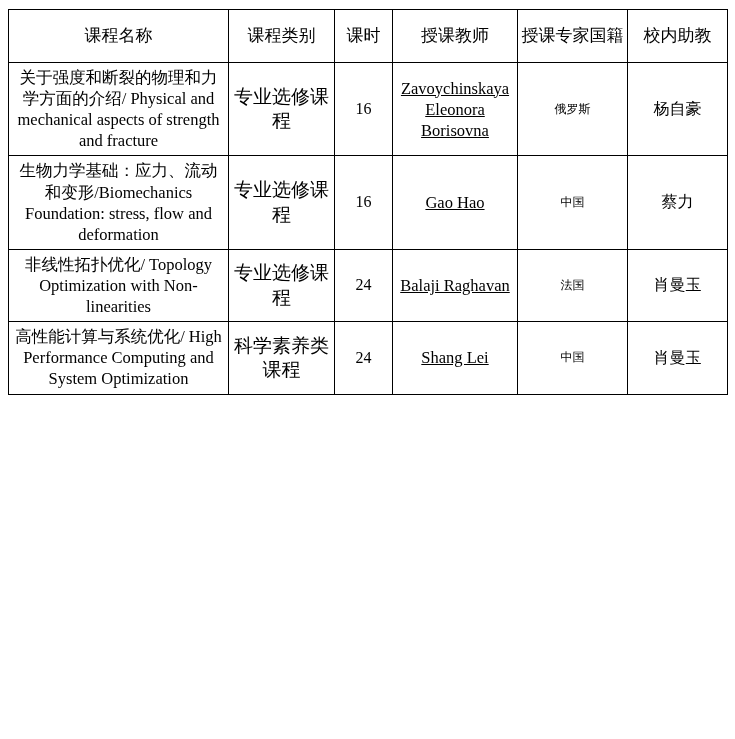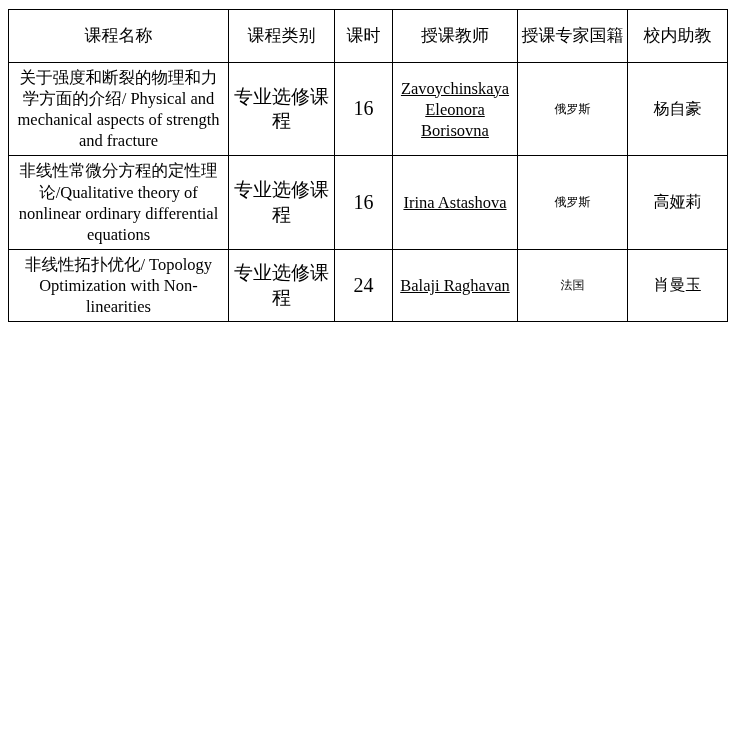--- a/index.html
+++ b/index.html
@@ -49,21 +49,21 @@
     line-height: 1.3;
     padding: 5px 4px;
     margin-top: 21px;
   }
   td.c-category {
     font-size: 19px;
     line-height: 1.3;
     margin-top: 22px;
   }
   td.c-hours {
-    font-size: 20px;
+    font-size: 16px;
     margin-top: 11px;
   }
   td.c-teacher {
     font-size: 16.5px;
     line-height: 1.28;
     text-decoration: underline;
   }
   td.c-country {
     font-size: 12px;
   }
@@ -108,30 +108,38 @@
     <tbody>
       <tr>
         <td class="c-name va-middle">关于强度和断裂的物理和力学方面的介绍/ Physical and mechanical aspects of strength and fracture</td>
         <td class="c-category va-bottom">专业选修课程</td>
         <td class="c-hours va-bottom">16</td>
         <td class="c-teacher va-middle">Zavoychinskaya Eleonora Borisovna</td>
         <td class="c-country va-bottom">俄罗斯</td>
         <td class="c-assistant va-bottom">杨自豪</td>
       </tr>
       <tr>
-        <td class="c-name va-middle">非线性常微分方程的定性理论/Qualitative theory of nonlinear ordinary differential equations</td>
+        <td class="c-name va-middle">生物力学基础：应力、流动和变形/Biomechanics Foundation: stress, flow and deformation</td>
         <td class="c-category va-bottom">专业选修课程</td>
         <td class="c-hours va-bottom">16</td>
-        <td class="c-teacher va-bottom">Irina Astashova</td>
-        <td class="c-country va-bottom">俄罗斯</td>
-        <td class="c-assistant va-bottom">高娅莉</td>
+        <td class="c-teacher va-bottom">Gao Hao</td>
+        <td class="c-country va-bottom">中国</td>
+        <td class="c-assistant va-bottom">蔡力</td>
       </tr>
       <tr>
         <td class="c-name va-middle">非线性拓扑优化/ Topology Optimization with Non-linearities</td>
         <td class="c-category va-bottom">专业选修课程</td>
         <td class="c-hours va-bottom">24</td>
         <td class="c-teacher va-middle">Balaji Raghavan</td>
         <td class="c-country va-bottom">法国</td>
         <td class="c-assistant va-bottom">肖曼玉</td>
       </tr>
+      <tr>
+        <td class="c-name va-middle">高性能计算与系统优化/ High Performance Computing and System Optimization</td>
+        <td class="c-category va-middle">科学素养类课程</td>
+        <td class="c-hours va-bottom">24</td>
+        <td class="c-teacher va-bottom">Shang Lei</td>
+        <td class="c-country va-bottom">中国</td>
+        <td class="c-assistant va-bottom">肖曼玉</td>
+      </tr>
     </tbody>
   </table>
 </div>
 
 </body></html>

